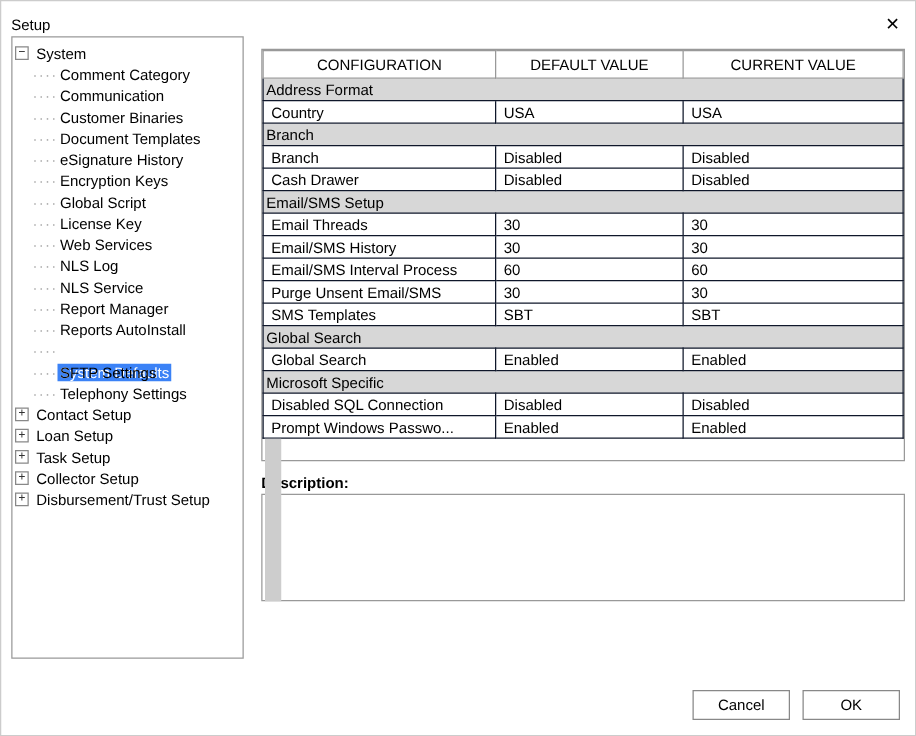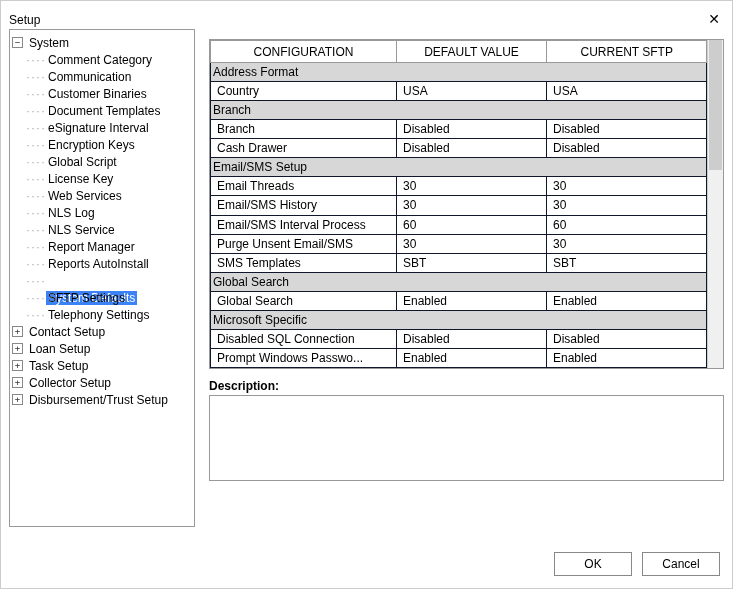--- a/index.html
+++ b/index.html
@@ -76,20 +76,21 @@
   .right-panel {
     flex: 1;
     display: flex;
     flex-direction: column;
   }
   .grid-wrap {
     border: 1px solid #999;
     height: 330px;
     display: flex;
     margin-top: 10px;
+    flex-direction: column;
   }
   .grid {
     border-collapse: collapse;
     width: 100%;
     table-layout: fixed;
   }
   .grid th {
     border: 1px solid #999;
     font-weight: normal;
     text-align: center;
@@ -196,21 +197,21 @@
               </li>
               <li>
                 <div class="node-row">
                   <span class="dots">····</span>
                   <span class="label">Document Templates</span>
                 </div>
               </li>
               <li>
                 <div class="node-row">
                   <span class="dots">····</span>
-                  <span class="label">eSignature Interval</span>
+                  <span class="label">eSignature History</span>
                 </div>
               </li>
               <li>
                 <div class="node-row">
                   <span class="dots">····</span>
                   <span class="label">Encryption Keys</span>
                 </div>
               </li>
               <li>
                 <div class="node-row">
@@ -313,21 +314,21 @@
       <table class="grid">
         <colgroup>
             <col style="width:186px">
             <col style="width:150px">
             <col>
           </colgroup>
         <thead>
           <tr>
             <th>CONFIGURATION</th>
             <th>DEFAULT VALUE</th>
-            <th>CURRENT SFTP</th>
+            <th>CURRENT VALUE</th>
           </tr>
         </thead>
         <tbody id="grid-body">
             <tr class="group">
               <td colspan="3">Address Format</td>
             </tr>
             <tr>
               <td class="cfg">Country</td>
               <td>USA</td>
               <td>USA</td>
@@ -400,15 +401,15 @@
           <div class="thumb"></div>
         </div>
     </div>
 
     <div class="desc-label">Description:</div>
     <div class="desc-box"></div>
   </div>
 </div>
 
 <div class="button-row">
+  <div class="btn">Cancel</div>
   <div class="btn">OK</div>
-  <div class="btn">Cancel</div>
 </div>
 
 </body></html>

